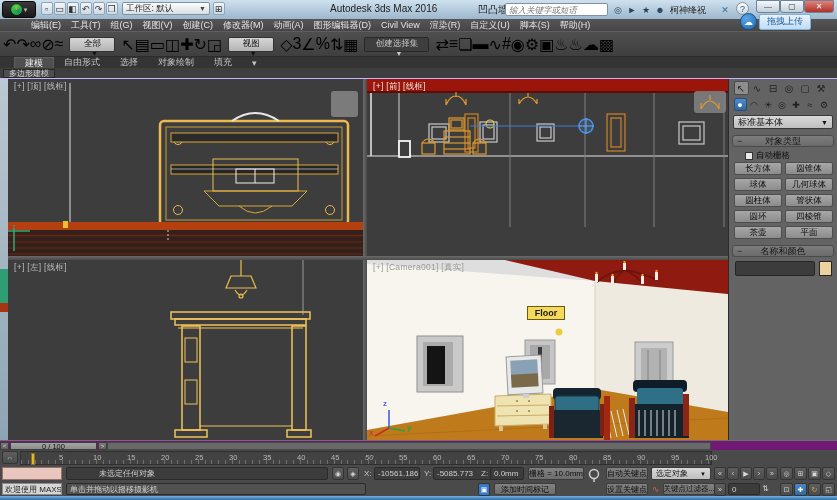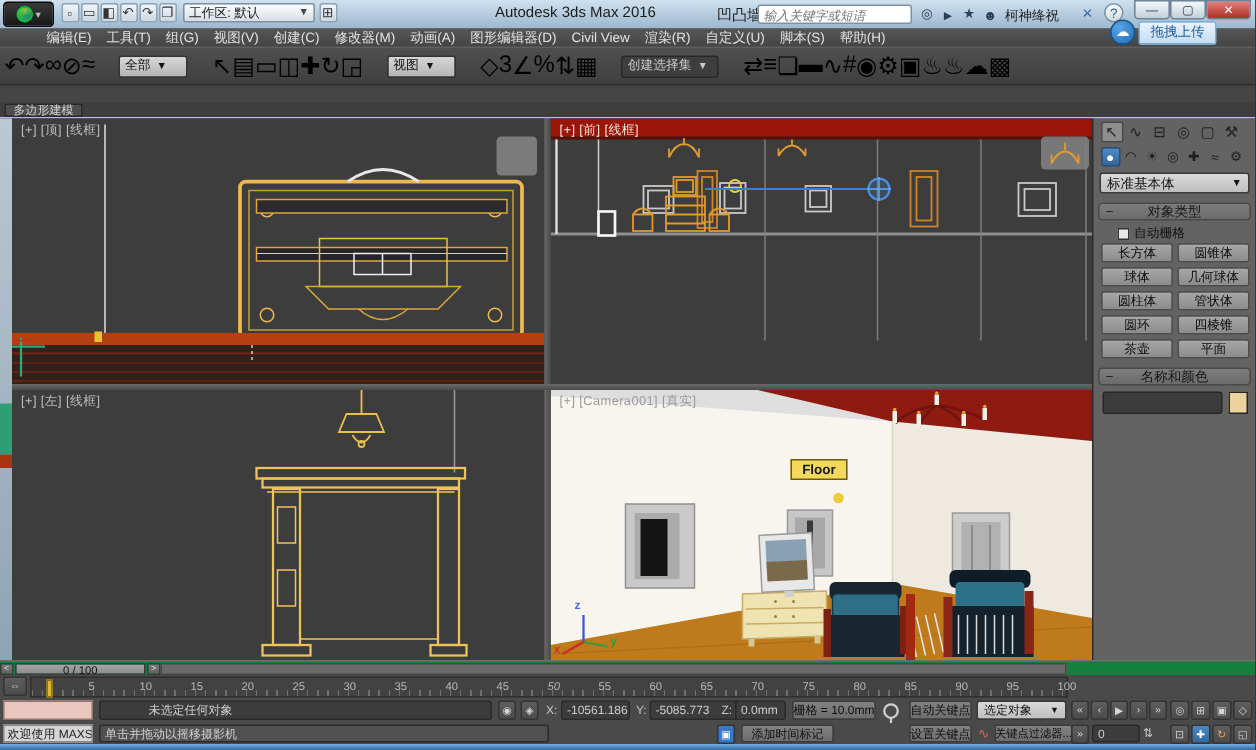--- a/index.html
+++ b/index.html
@@ -20,21 +20,21 @@
   .winbtn{display:inline-flex;align-items:center;justify-content:center;height:13px;font-size:8px;color:#1e3putc síně px;color:#243a50;background:linear-gradient(#f4f8fb,#c3cfd9);border:1px solid #6f8296;border-radius:0 0 3px 3px;}
   .winbtn.close{background:linear-gradient(#e38079,#ad3228);color:#fff;}
   .badge-circ{width:17px;height:17px;border-radius:50%;background:radial-gradient(circle at 35% 30%,#5aa6e8,#1f6ab2);border:1px solid #155488;color:#fff;font-size:9px;display:flex;align-items:center;justify-content:center;}
   .badge-lbl{height:16px;background:linear-gradient(#e8f3fd,#c2ddf4);border:1px solid #7fb0da;border-radius:2px;color:#1f5c9e;font-size:9px;display:flex;align-items:center;padding:0 7px;}
   
   .menubar{left:0;top:19px;width:837px;height:12px;background:linear-gradient(#565656,#454545);display:flex;align-items:center;padding-left:26px;}
   .menu-item{font-size:9px;color:#e2e2e2;padding:0 5px;white-space:nowrap;}
   
   .toolbar{left:0;top:31px;width:837px;height:26px;background:linear-gradient(#4f4f4f,#3f3f3f);border-top:1px solid #5f5f5f;border-bottom:1px solid #2c2c2c;display:flex;align-items:center;padding-left:3px;overflow:hidden;}
   .tl-group{display:inline-flex;align-items:center;}
-  .tb-cmb{display:inline-flex;align-items:center;height:15px;margin:0 16px;background:linear-gradient(#d6d6d6,#b4b4b4);border:1px solid #333;border-radius:2px;font-size:8.5px;color:#111;padding:0 3px;white-space:nowrap;}
+  .tb-cmb{display:inline-flex;align-items:center;height:15px;margin:0 6px;background:linear-gradient(#d6d6d6,#b4b4b4);border:1px solid #333;border-radius:2px;font-size:8.5px;color:#111;padding:0 3px;white-space:nowrap;flex-direction:column;}
   .tb-cmb.dark{background:#3e3e3e;color:#c8c8c8;border-color:#282828;}
   .tb-cmb .arr{margin-left:4px;font-size:7px;}
   
   .ribbon-tabs{left:0;top:57px;width:837px;height:11px;background:#343434;display:flex;align-items:flex-end;padding-left:14px;}
   .rib-tab{font-size:9px;color:#c2c2c2;padding:0 10px;height:11px;display:flex;align-items:center;}
   .rib-tab.active{background:#4f4f4f;color:#f0f0f0;border:1px solid #5e5e5e;border-bottom:none;}
   .ribbon-strip{left:0;top:68px;width:837px;height:11px;background:#3e3e3e;border-bottom:1px solid #c4b5fd;display:flex;align-items:center;}
   .rib-panel{margin-left:3px;height:9px;background:#4e4e4e;border:1px solid #272727;color:#cfcfcf;font-size:8px;display:flex;align-items:center;padding:0 5px;}
   
   .vp-zone{left:0;top:79px;width:728px;height:361px;background:#505050;}
@@ -51,21 +51,21 @@
   .cp-tab.active{background:#8d8d8d;border:1px solid #4a4a4a;}
   .cp-cat{display:inline-flex;align-items:center;justify-content:center;width:13px;height:13px;font-size:9px;color:#1e1e1e;margin:0 .5px;border-radius:2px;}
   .cp-cat.active{background:linear-gradient(#4e8cc8,#33679c);color:#fff;border:1px solid #24507e;}
   .cp-combo{position:absolute;display:flex;align-items:center;background:linear-gradient(#d9d9d9,#bfbfbf);border:1px solid #3a3a3a;border-radius:2px;font-size:9px;color:#111;padding:0 4px;}
   .roll-hdr{position:absolute;background:linear-gradient(#7d7d7d,#6b6b6b);border:1px solid #4a4a4a;border-radius:3px;font-size:9px;color:#161616;display:flex;align-items:center;justify-content:center;}
   .roll-hdr .minus{position:absolute;left:4px;font-size:9px;color:#222;}
   .obj-grid{position:absolute;display:grid;grid-template-columns:48px 48px;gap:3px;}
   .btn3{height:13px;background:linear-gradient(#a8a8a8,#8b8b8b);border:1px solid #4e4e4e;border-radius:2px;font-size:8.5px;color:#0a0a0a;display:flex;align-items:center;justify-content:center;white-space:nowrap;}
   .chk{width:8px;height:8px;background:#e8e8e8;border:1px solid #333;display:inline-block;}
   
-  .sliderrow{left:0;top:440px;width:837px;height:10px;background:#15803d;border-top:1px solid #6e6e6e;}
+  .sliderrow{left:0;top:440px;width:837px;height:10px;background:#701a75;border-top:1px solid #6e6e6e;}
   .sl-btn{position:absolute;width:9px;height:8px;top:1px;background:linear-gradient(#7a7a7a,#616161);border:1px solid #3c3c3c;color:#ddd;font-size:6px;display:flex;align-items:center;justify-content:center;}
   .sl-handle{position:absolute;left:10px;top:1px;width:87px;height:8px;background:linear-gradient(#a6a6a6,#8c8c8c);border:1px solid #3c3c3c;color:#111;font-size:7.5px;display:flex;align-items:center;justify-content:center;}
   .sl-track{position:absolute;left:107px;top:1px;width:604px;height:8px;background:#696969;border:1px solid #474747;}
   .rulerrow{left:0;top:450px;width:837px;height:16px;background:#4a4a4a;}
   .ruler{position:absolute;left:20px;top:1px;width:692px;height:14px;background:#424242;border:1px solid #2f2f2f;}
   .ruler .tickbg{position:absolute;left:0;bottom:0;width:100%;height:4px;background:repeating-linear-gradient(90deg,#6f6f6f 0 1px,transparent 1px 6.8px);}
   .tick{position:absolute;top:1px;font-size:7.5px;color:#b8b8b8;}
   .marker0{position:absolute;left:10px;top:1px;width:4px;height:12px;background:#dcb92f;border:1px solid #8a731a;}
   .statusrow{left:0;top:466px;width:837px;height:16px;background:#4a4a4a;}
   .promptrow{left:0;top:482px;width:837px;height:14px;background:#4a4a4a;}
@@ -199,20 +199,28 @@
         <span class="hl">◉</span>
         <span class="">⚙</span>
         <span class="">▣</span>
         <span class="">♨</span>
         <span class="">♨</span>
         <span class="">☁</span>
         <span class="">▩</span>
       </span>
   </div>
 
+  <div class="ab ribbon-tabs">
+      <span class="rib-tab active">建模</span>
+      <span class="rib-tab">自由形式</span>
+      <span class="rib-tab">选择</span>
+      <span class="rib-tab">对象绘制</span>
+      <span class="rib-tab">填充</span>
+      <span class="rib-tab">▾</span>
+    </div>
   <div class="ab ribbon-strip">
     <span class="rib-panel">多边形建模</span>
   </div>
 
   <div class="ab vp-zone"></div>
   <div class="ab left-strip"></div>
   <div class="ab" style="left:0;top:269px;width:8px;height:34px;background:#2f9e74;"></div>
   <div class="ab" style="left:0;top:303px;width:8px;height:9px;background:#a63512;"></div>
 
   <div class="ab vp" style="left:8px;top:79px;width:355px;height:177px;">

